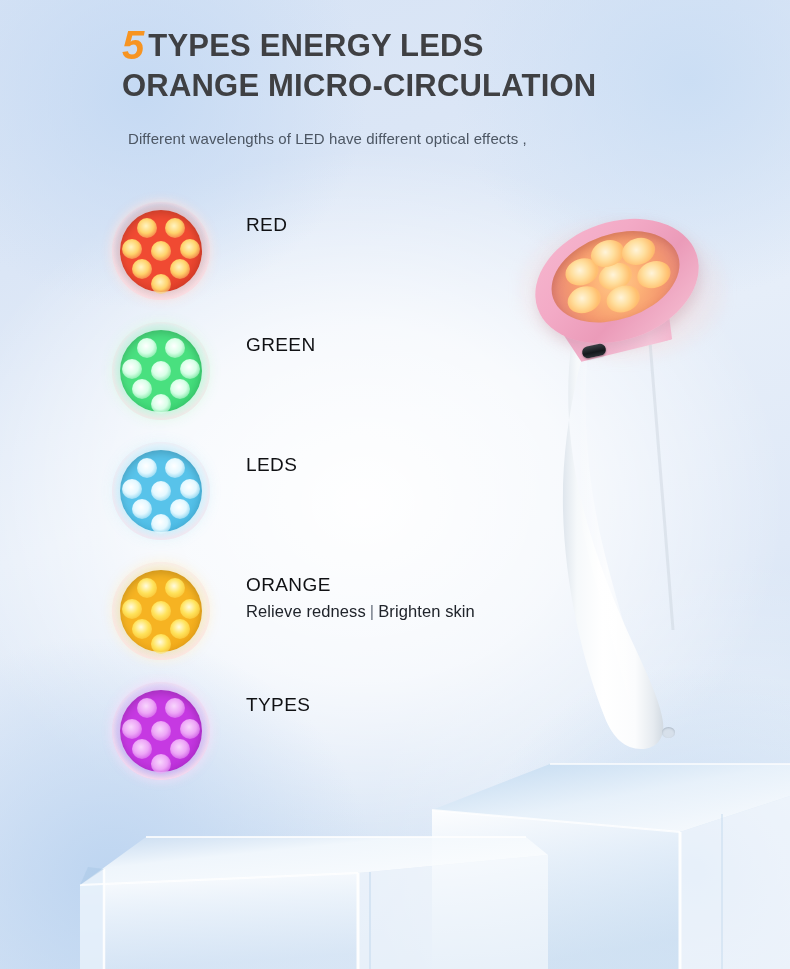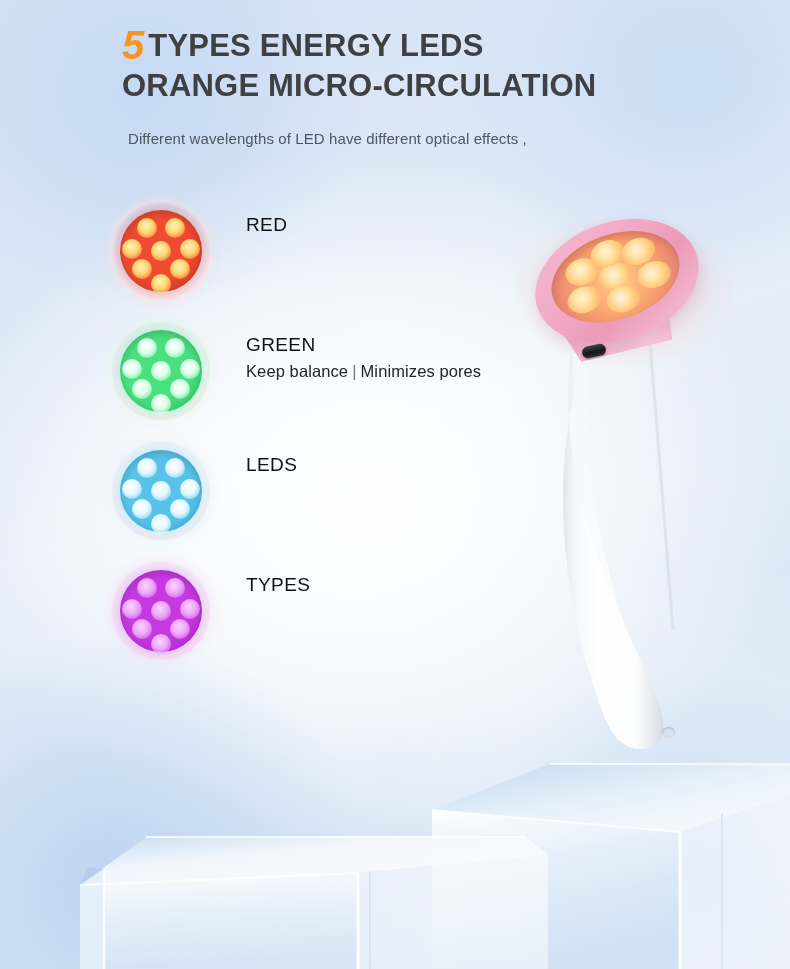--- a/index.html
+++ b/index.html
@@ -303,21 +303,20 @@
             <div class="led-dot" style="left: 67%; top: 22%; background: radial-gradient(circle at 45% 40%, rgb(255, 255, 255) 0%, rgb(216, 255, 231) 45%, rgba(216, 255, 231, 0) 100%);"></div>
             <div class="led-dot" style="left: 15%; top: 47%; background: radial-gradient(circle at 45% 40%, rgb(255, 255, 255) 0%, rgb(216, 255, 231) 45%, rgba(216, 255, 231, 0) 100%);"></div>
             <div class="led-dot" style="left: 85%; top: 47%; background: radial-gradient(circle at 45% 40%, rgb(255, 255, 255) 0%, rgb(216, 255, 231) 45%, rgba(216, 255, 231, 0) 100%);"></div>
             <div class="led-dot" style="left: 27%; top: 72%; background: radial-gradient(circle at 45% 40%, rgb(255, 255, 255) 0%, rgb(216, 255, 231) 45%, rgba(216, 255, 231, 0) 100%);"></div>
             <div class="led-dot" style="left: 73%; top: 72%; background: radial-gradient(circle at 45% 40%, rgb(255, 255, 255) 0%, rgb(216, 255, 231) 45%, rgba(216, 255, 231, 0) 100%);"></div>
             <div class="led-dot" style="left: 50%; top: 90%; background: radial-gradient(circle at 45% 40%, rgb(255, 255, 255) 0%, rgb(216, 255, 231) 45%, rgba(216, 255, 231, 0) 100%);"></div>
           </div>
       </div>
       <div class="led-text">
         <div class="led-name">GREEN</div>
-        <div class="led-desc"><span>Keep balance</span><span class="led-sep">|</span><span>Minimizes pores</span></div>
       </div>
     </div>
 
     <div class="led-row">
       <div class="led-disc">
         <div class="led-rim"></div>
         <div class="led-face" id="face-2" style="background: radial-gradient(circle at 42% 36%, rgb(88, 195, 234) 0%, rgb(88, 195, 234) 52%, rgb(63, 178, 223) 100%); box-shadow: rgba(0, 0, 0, 0.18) 0px 3px 9px inset, rgba(88, 195, 234, 0.4) 0px 0px 16px 2px;">
             <div class="led-dot" style="left: 50%; top: 50%; background: radial-gradient(circle at 45% 40%, rgb(255, 255, 255) 0%, rgb(228, 248, 255) 45%, rgba(228, 248, 255, 0) 100%);"></div>
             <div class="led-dot" style="left: 33%; top: 22%; background: radial-gradient(circle at 45% 40%, rgb(255, 255, 255) 0%, rgb(228, 248, 255) 45%, rgba(228, 248, 255, 0) 100%);"></div>
             <div class="led-dot" style="left: 67%; top: 22%; background: radial-gradient(circle at 45% 40%, rgb(255, 255, 255) 0%, rgb(228, 248, 255) 45%, rgba(228, 248, 255, 0) 100%);"></div>
@@ -326,20 +325,39 @@
             <div class="led-dot" style="left: 27%; top: 72%; background: radial-gradient(circle at 45% 40%, rgb(255, 255, 255) 0%, rgb(228, 248, 255) 45%, rgba(228, 248, 255, 0) 100%);"></div>
             <div class="led-dot" style="left: 73%; top: 72%; background: radial-gradient(circle at 45% 40%, rgb(255, 255, 255) 0%, rgb(228, 248, 255) 45%, rgba(228, 248, 255, 0) 100%);"></div>
             <div class="led-dot" style="left: 50%; top: 90%; background: radial-gradient(circle at 45% 40%, rgb(255, 255, 255) 0%, rgb(228, 248, 255) 45%, rgba(228, 248, 255, 0) 100%);"></div>
           </div>
       </div>
       <div class="led-text">
         <div class="led-name">LEDS</div>
       </div>
     </div>
 
+    <div class="led-row">
+      <div class="led-disc">
+        <div class="led-rim"></div>
+        <div class="led-face" id="face-3" style="background: radial-gradient(circle at 42% 36%, rgb(246, 179, 34) 0%, rgb(246, 179, 34) 52%, rgb(237, 161, 18) 100%); box-shadow: rgba(0, 0, 0, 0.18) 0px 3px 9px inset, rgba(246, 179, 34, 0.4) 0px 0px 16px 2px;">
+            <div class="led-dot" style="left: 50%; top: 50%; background: radial-gradient(circle at 45% 40%, rgb(255, 251, 224) 0%, rgb(255, 227, 92) 45%, rgba(255, 227, 92, 0) 100%);"></div>
+            <div class="led-dot" style="left: 33%; top: 22%; background: radial-gradient(circle at 45% 40%, rgb(255, 251, 224) 0%, rgb(255, 227, 92) 45%, rgba(255, 227, 92, 0) 100%);"></div>
+            <div class="led-dot" style="left: 67%; top: 22%; background: radial-gradient(circle at 45% 40%, rgb(255, 251, 224) 0%, rgb(255, 227, 92) 45%, rgba(255, 227, 92, 0) 100%);"></div>
+            <div class="led-dot" style="left: 15%; top: 47%; background: radial-gradient(circle at 45% 40%, rgb(255, 251, 224) 0%, rgb(255, 227, 92) 45%, rgba(255, 227, 92, 0) 100%);"></div>
+            <div class="led-dot" style="left: 85%; top: 47%; background: radial-gradient(circle at 45% 40%, rgb(255, 251, 224) 0%, rgb(255, 227, 92) 45%, rgba(255, 227, 92, 0) 100%);"></div>
+            <div class="led-dot" style="left: 27%; top: 72%; background: radial-gradient(circle at 45% 40%, rgb(255, 251, 224) 0%, rgb(255, 227, 92) 45%, rgba(255, 227, 92, 0) 100%);"></div>
+            <div class="led-dot" style="left: 73%; top: 72%; background: radial-gradient(circle at 45% 40%, rgb(255, 251, 224) 0%, rgb(255, 227, 92) 45%, rgba(255, 227, 92, 0) 100%);"></div>
+            <div class="led-dot" style="left: 50%; top: 90%; background: radial-gradient(circle at 45% 40%, rgb(255, 251, 224) 0%, rgb(255, 227, 92) 45%, rgba(255, 227, 92, 0) 100%);"></div>
+          </div>
+      </div>
+      <div class="led-text">
+        <div class="led-name">ORANGE</div>
+        <div class="led-desc"><span>Relieve redness</span><span class="led-sep">|</span><span>Brighten skin</span></div>
+      </div>
+    </div>
 
     <div class="led-row">
       <div class="led-disc">
         <div class="led-rim"></div>
         <div class="led-face" id="face-4" style="background: radial-gradient(circle at 42% 36%, rgb(198, 57, 226) 0%, rgb(198, 57, 226) 52%, rgb(176, 38, 207) 100%); box-shadow: rgba(0, 0, 0, 0.18) 0px 3px 9px inset, rgba(198, 57, 226, 0.4) 0px 0px 16px 2px;">
             <div class="led-dot" style="left: 50%; top: 50%; background: radial-gradient(circle at 45% 40%, rgb(248, 214, 253) 0%, rgb(237, 166, 247) 45%, rgba(237, 166, 247, 0) 100%);"></div>
             <div class="led-dot" style="left: 33%; top: 22%; background: radial-gradient(circle at 45% 40%, rgb(248, 214, 253) 0%, rgb(237, 166, 247) 45%, rgba(237, 166, 247, 0) 100%);"></div>
             <div class="led-dot" style="left: 67%; top: 22%; background: radial-gradient(circle at 45% 40%, rgb(248, 214, 253) 0%, rgb(237, 166, 247) 45%, rgba(237, 166, 247, 0) 100%);"></div>
             <div class="led-dot" style="left: 15%; top: 47%; background: radial-gradient(circle at 45% 40%, rgb(248, 214, 253) 0%, rgb(237, 166, 247) 45%, rgba(237, 166, 247, 0) 100%);"></div>
             <div class="led-dot" style="left: 85%; top: 47%; background: radial-gradient(circle at 45% 40%, rgb(248, 214, 253) 0%, rgb(237, 166, 247) 45%, rgba(237, 166, 247, 0) 100%);"></div>

